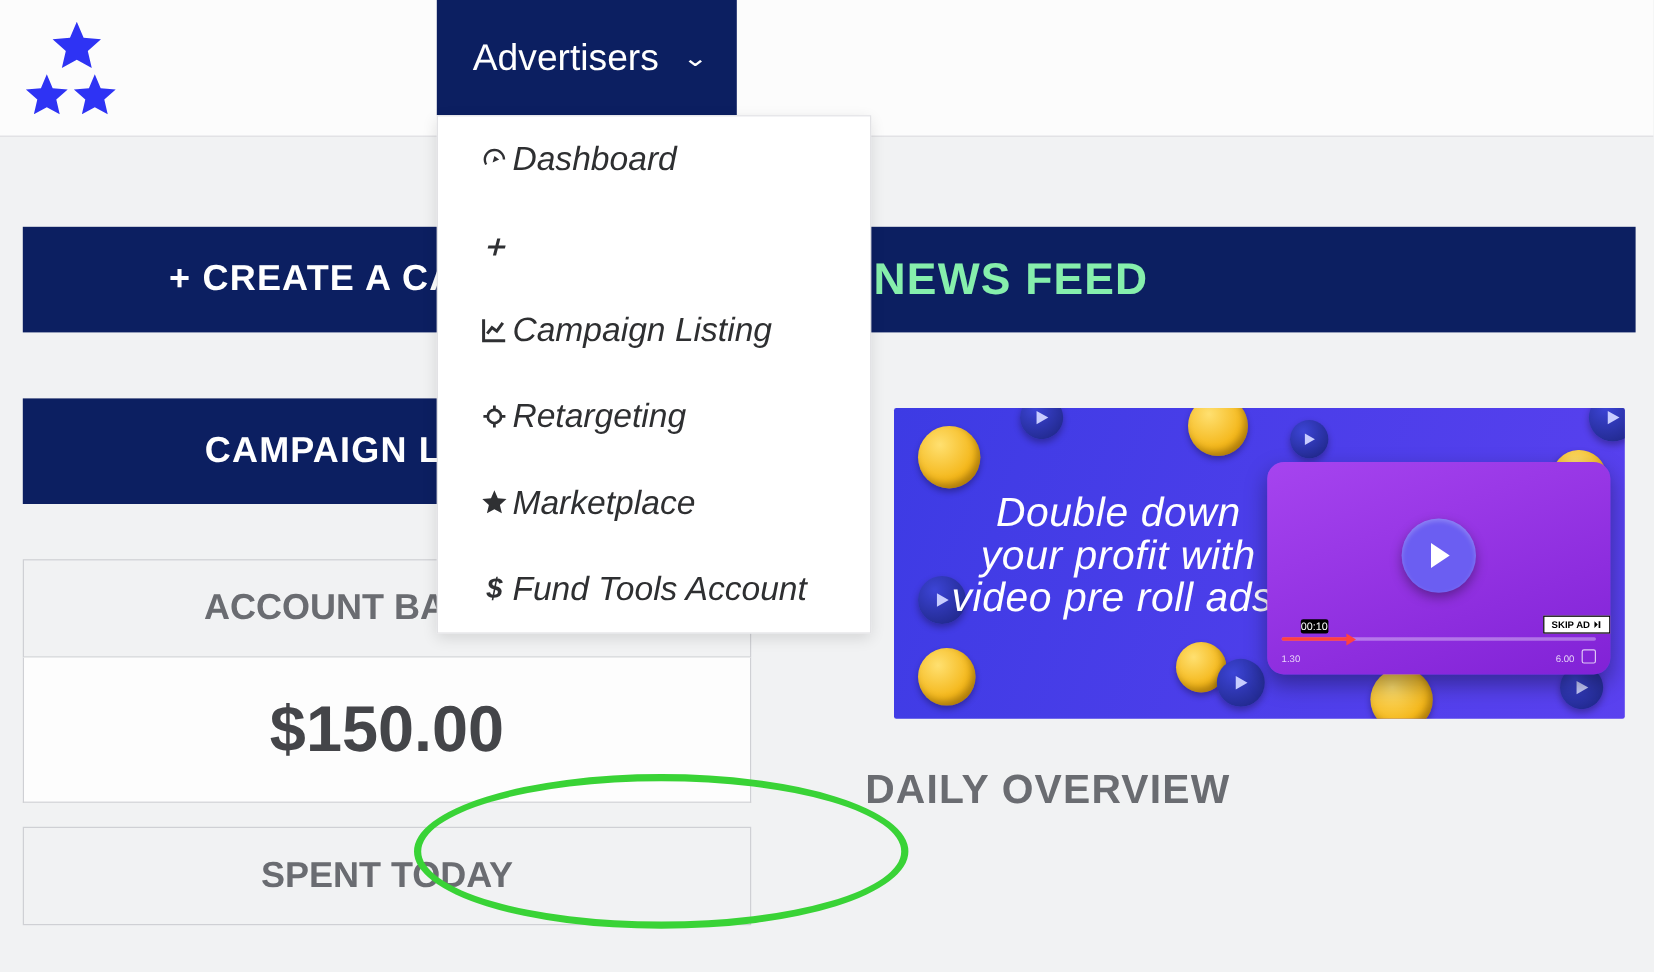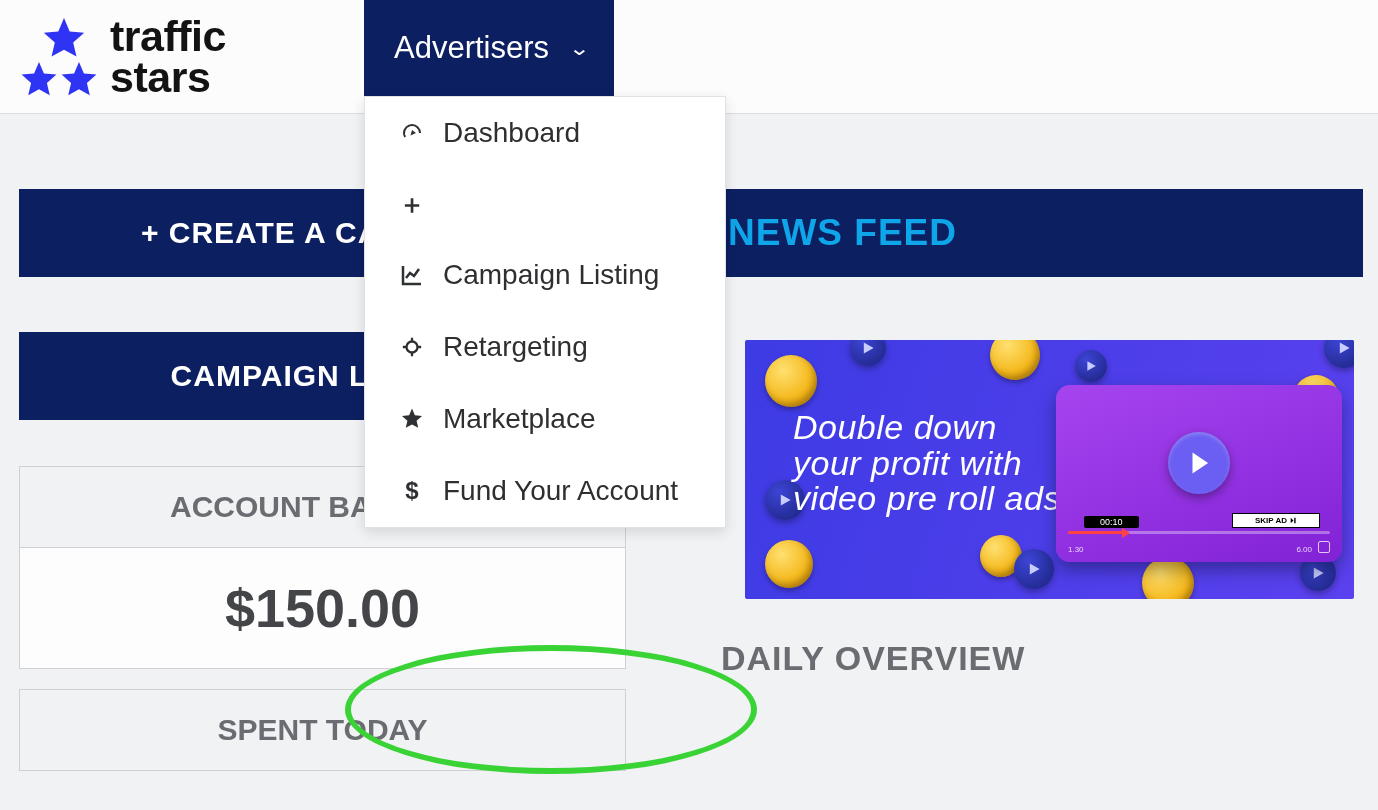--- a/index.html
+++ b/index.html
@@ -74,22 +74,22 @@
     border: 1px solid #e2e2e5;
     z-index: 20;
   }
   .dropdown-item {
     display: flex;
     align-items: center;
     padding: 22px 32px;
     font-size: 28px;
     color: #2e2f31;
     cursor: pointer;
-    gap: 16px;
     line-height: 1;
+    font-style: italic;
   }
   .dropdown-item .icon {
     width: 30px;
     flex: 0 0 30px;
     display: flex;
     justify-content: center;
     color: #2f3033;
     font-size: 26px;
   }
   .dropdown-item.active-item {
@@ -150,21 +150,21 @@
   }
   .right-col {
     position: absolute;
     left: 703px;
     top: 75px;
     width: 660px;
   }
   .news-feed-header {
     height: 88px;
     background: #0c1f61;
-    color: #0ea5e9;
+    color: #86efac;
     font-weight: 800;
     font-size: 37px;
     letter-spacing: 1px;
     display: flex;
     align-items: center;
     padding-left: 25px;
     box-sizing: border-box;
   }
   .banner {
     margin-top: 63px;
@@ -180,20 +180,21 @@
     position: absolute;
     left: 48px;
     top: 70px;
     color: #fff;
     font-family: Impact, "Arial Narrow Bold", sans-serif;
     font-style: italic;
     font-weight: 500;
     font-size: 34px;
     line-height: 1.05;
     letter-spacing: 0.5px;
+    text-align: center;
   }
   .daily-overview {
     margin-top: 40px;
     font-size: 34px;
     font-weight: 800;
     color: #6a6c71;
     letter-spacing: 1px;
     margin-left: 18px;
   }
   .highlight-oval {
@@ -252,25 +253,25 @@
   .video-timeline .prog { height: 100%; width: 22%; background: #ff4141; border-radius: 2px; position:relative; }
   .video-timeline .prog::after {
     content: ''; position: absolute; right:-4px; top:-3px;
     border-left: 8px solid #ff4141; border-top: 5px solid transparent; border-bottom: 5px solid transparent;
   }
   .video-card .tlabel {
     position: absolute; bottom: 8px; font-size: 8px; color: rgba(255,255,255,0.8);
   }
   .video-card .tlabel.left { left: 12px; }
   .video-card .tlabel.right { right: 30px; }
-  .video-card .tlabel.mid { left: 28px; bottom: 34px; background:#000; color:#fff; padding:1px 16px; font-size:9px; border-radius:2px; }
+  .video-card .tlabel.mid { left: 28px; bottom: 34px; background:#000; color:#fff; padding:1px 0; font-size:9px; border-radius:2px; }
   .video-card .skip {
-    position: absolute; right: 22px; bottom: 34px;
+    position: absolute; right: 0; bottom: 34px;
     background: #fff; color:#000; font-size: 8px; font-weight:700;
-    padding: 2px 22px; border: 1px solid #000;
+    padding: 2px 6px; border: 1px solid #000;
     display:flex; align-items:center; gap:3px;
   }
   .video-card .expand {
     position: absolute; right: 12px; bottom: 9px; width:10px; height:10px; border:1.5px solid rgba(255,255,255,0.75); border-radius:2px;
   }
   
   .i-dash, .i-plus, .i-chart, .i-star, .i-target, .i-dollar, .i-list {
     display:inline-flex; align-items:center; justify-content:center; width:26px; height:26px;
   }
   .i-plus { font-weight:900; font-size:26px; }
@@ -286,24 +287,20 @@
       <svg class="bigstar" width="44" height="44" viewBox="0 0 24 24">
           <path fill="#2e33f4" d="M12 .6l3.1 7.3 7.9.7-6 5.3 1.8 7.7L12 17.9 5.2 21.6 7 13.9l-6-5.3 7.9-.7z"></path>
         </svg>
       <svg class="smallstar1" width="38" height="38" viewBox="0 0 24 24">
           <path fill="#2e33f4" d="M12 .6l3.1 7.3 7.9.7-6 5.3 1.8 7.7L12 17.9 5.2 21.6 7 13.9l-6-5.3 7.9-.7z"></path>
         </svg>
       <svg class="smallstar2" width="38" height="38" viewBox="0 0 24 24">
           <path fill="#2e33f4" d="M12 .6l3.1 7.3 7.9.7-6 5.3 1.8 7.7L12 17.9 5.2 21.6 7 13.9l-6-5.3 7.9-.7z"></path>
         </svg>
     </div>
-    <div class="logo-text">
-      <div>traffic</div>
-      <div>stars</div>
-    </div>
   </div>
   <div class="nav-advertisers">
     <span>Advertisers</span>
     <span class="chev">⌄</span>
   </div>
 </div>
 
 <div class="dropdown">
   <div class="dropdown-item">
     <span class="icon">
@@ -348,21 +345,21 @@
             <path fill="#2f3033" d="M12 .6l3.1 7.3 7.9.7-6 5.3 1.8 7.7L12 17.9 5.2 21.6 7 13.9l-6-5.3 7.9-.7z"></path>
           </svg>
         </span>
     </span>
     <span>Marketplace</span>
   </div>
   <div class="dropdown-item">
     <span class="icon">
         <span class="i-dollar">$</span>
       </span>
-    <span>Fund Your Account</span>
+    <span>Fund Tools Account</span>
   </div>
 </div>
 
 <div class="body-area">
   <div class="left-col">
     <div class="big-btn">
       <span>+ CREATE A CAMPAIGN</span>
     </div>
     <div class="big-btn" style="margin-bottom:46px;">
       <span>CAMPAIGN LISTING</span>

